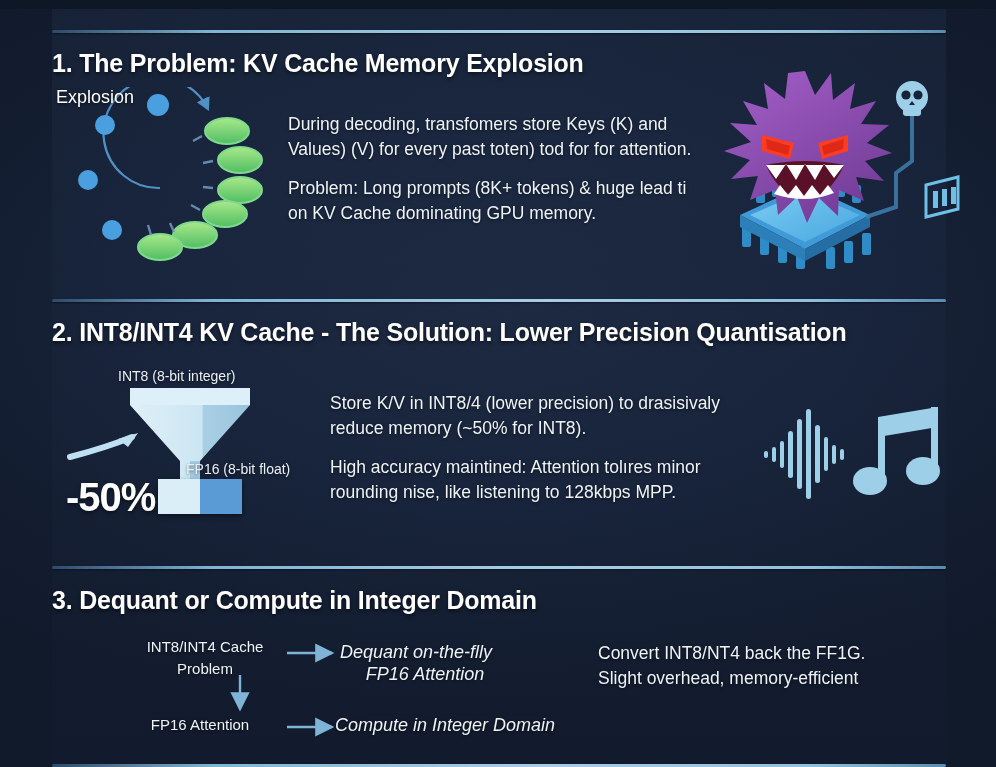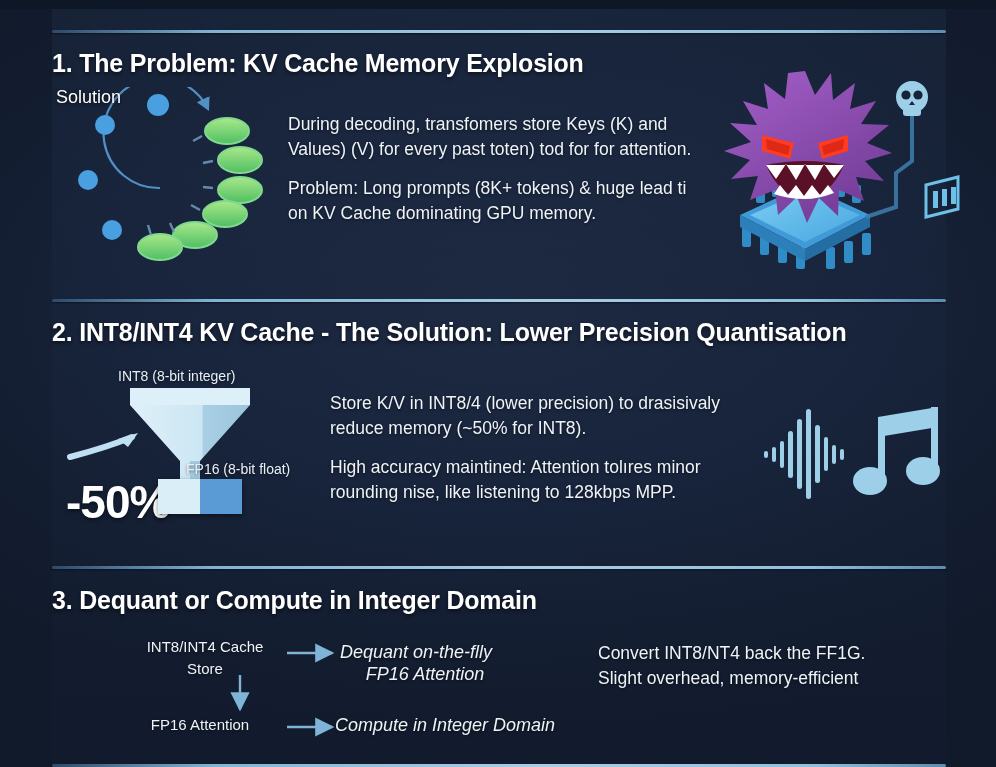--- a/index.html
+++ b/index.html
@@ -83,21 +83,21 @@
 
   
   #monster-art { position: absolute; left: 700px; top: 48px; width: 262px; height: 235px; }
 
   
   #funnel-art { position: absolute; left: 60px; top: 352px; width: 265px; height: 165px; }
   #int8-label { left: 118px; top: 359px; }
   #fp16-label { left: 186px; top: 452px; }
   #pct-label {
     position: absolute; left: 66px; top: 466px;
-    color: #ffffff; font-weight: bold; font-size: 46px;
+    color: #ffffff; font-weight: bold; font-size: 40px;
     letter-spacing: -1px;
     text-shadow: 0 2px 4px rgba(0,0,0,0.5);
   }
   #reduction-bar {
     position: absolute; left: 158px; top: 470px;
     width: 84px; height: 35px;
     display: flex;
     box-shadow: 0 2px 5px rgba(0,0,0,0.45);
   }
   #reduction-bar .half-light { flex: 1; background: #d9eef7; }
@@ -161,21 +161,21 @@
 
     <g stroke="#6f94b8" stroke-width="2.4" opacity="0.9">
       <line x1="133" y1="54" x2="142" y2="49"></line>
       <line x1="143" y1="76" x2="153" y2="74"></line>
       <line x1="143" y1="100" x2="153" y2="101"></line>
       <line x1="131" y1="118" x2="140" y2="123"></line>
       <line x1="110" y1="136" x2="114" y2="145"></line>
       <line x1="88" y1="138" x2="91" y2="148"></line>
     </g>
   </svg>
-  <div id="attention-label">Solution</div>
+  <div id="attention-label">Explosion</div>
 
   <div class="body-text" style="left:288px; top:103px; width:420px;">
     <p class="para">During decoding, transfomers store Keys (K) and Values) (V) for every past toten) tod for for attention.</p>
     <p class="para">Problem: Long prompts (8K+ tokens) &amp; huge lead ti on KV Cache dominating GPU memory.</p>
   </div>
 
   <svg id="monster-art" viewBox="0 0 262 235">
     <defs>
       <linearGradient id="blobGrad" x1="0.2" y1="0" x2="0.85" y2="1">
         <stop offset="0%" stop-color="#a05cc4"></stop>
@@ -315,21 +315,21 @@
       <marker id="flowArrow" markerWidth="9" markerHeight="9" refX="7" refY="4" orient="auto">
         <path d="M0,0 L8,4 L0,8 z" fill="#7fb4d6"></path>
       </marker>
     </defs>
     <line x1="167" y1="26" x2="212" y2="26" stroke="#7fb4d6" stroke-width="2.4" marker-end="url(#flowArrow)"></line>
     <line x1="120" y1="48" x2="120" y2="82" stroke="#7fb4d6" stroke-width="2.4" marker-end="url(#flowArrow)"></line>
     <line x1="167" y1="100" x2="212" y2="100" stroke="#7fb4d6" stroke-width="2.4" marker-end="url(#flowArrow)"></line>
   </svg>
 
   <div class="flow-text" style="left:135px; top:627px; width:140px;">INT8/INT4 Cache</div>
-  <div class="flow-text" style="left:135px; top:649px; width:140px;">Store</div>
+  <div class="flow-text" style="left:135px; top:649px; width:140px;">Problem</div>
   <div class="flow-text" style="left:125px; top:705px; width:150px;">FP16 Attention</div>
 
   <div class="flow-text big" style="left:340px; top:632px; width:170px; text-align:left;">Dequant on-the-flly</div>
   <div class="flow-text big" style="left:340px; top:654px; width:170px; text-align:center;">FP16 Attention</div>
   <div class="flow-text big" style="left:335px; top:705px; width:240px; text-align:left;">Compute in Integer Domain</div>
 
   <div class="body-text" style="left:598px; top:632px; width:340px; white-space:pre-line;">Convert INT8/NT4 back the FF1G.
 Slight overhead, memory-efficient</div>
 </div>
 

